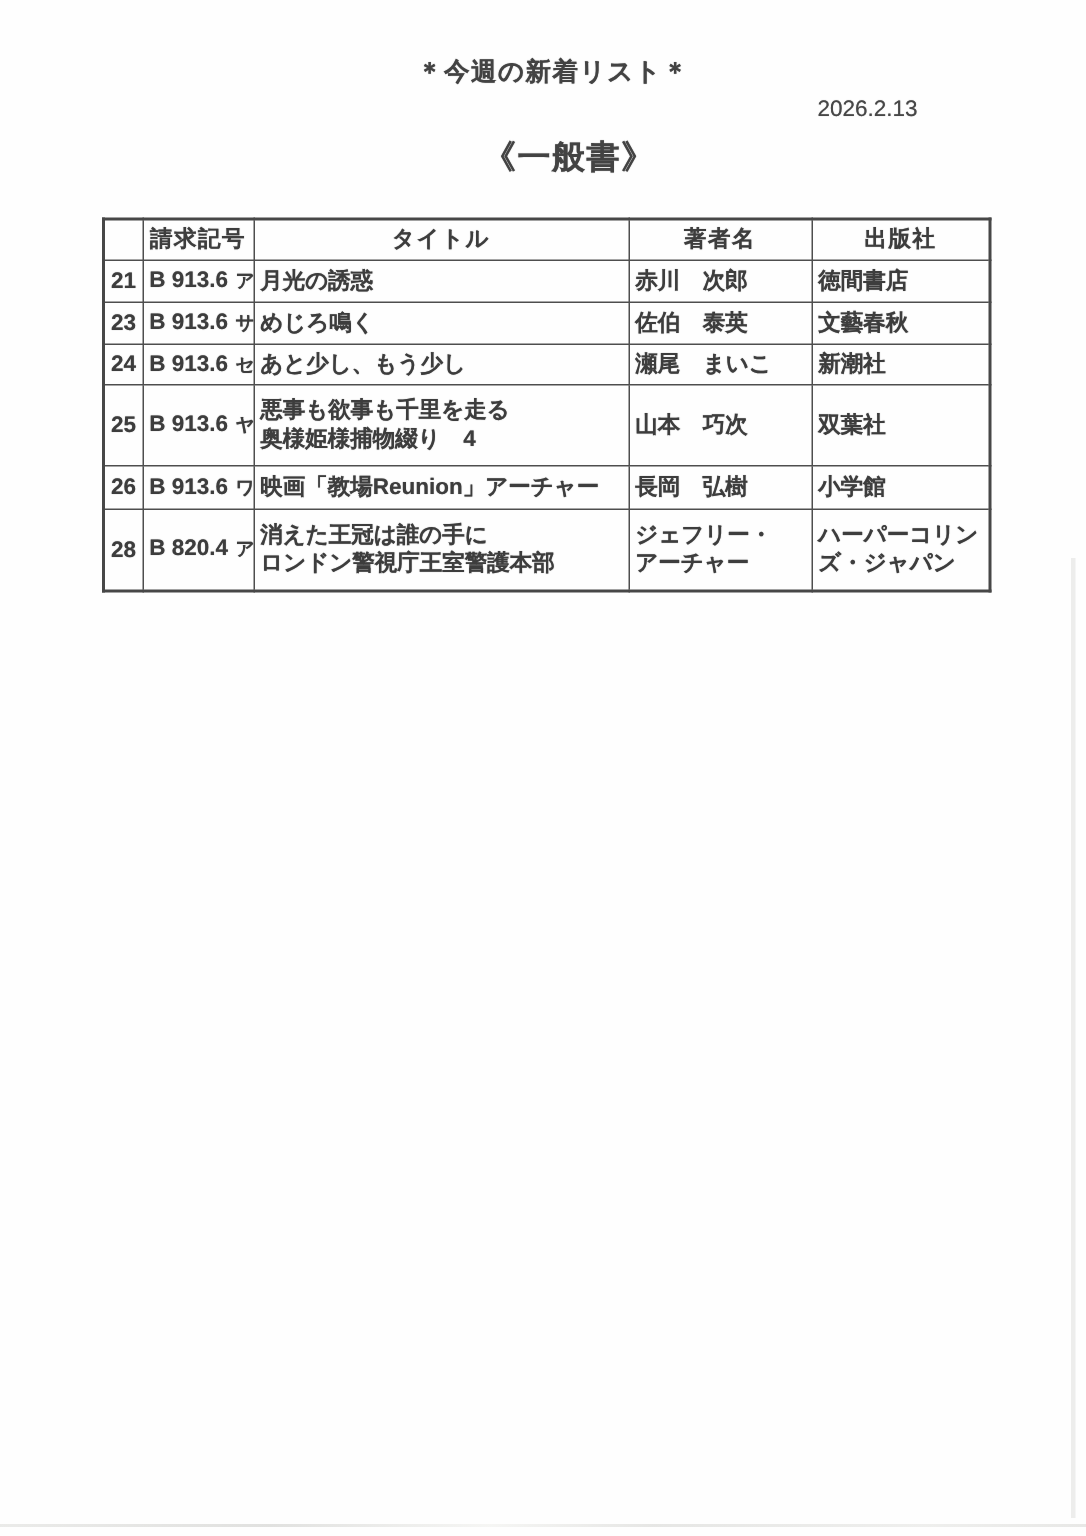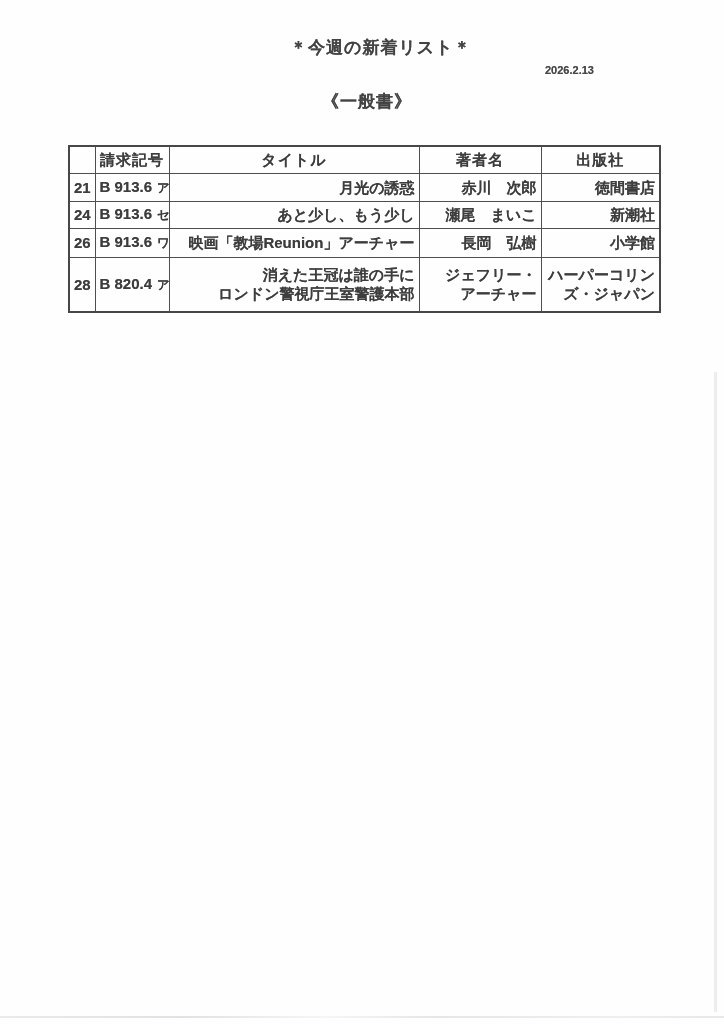--- a/index.html
+++ b/index.html
@@ -15,44 +15,44 @@
     overflow: hidden;
   }
   .scan-page {
     position: absolute;
     inset: 0;
     background: #fefefe;
     color: #3d3d3d;
   }
   .doc-title {
     position: absolute;
-    left: 290px;
+    left: 278px;
     top: 36px;
     font-size: 17px;
     font-weight: bold;
     letter-spacing: 1px;
     color: #434343;
     text-shadow: 0 0 0.6px rgba(70,70,70,0.75);
     white-space: nowrap;
   }
   .doc-date {
     position: absolute;
     left: 545px;
     top: 64px;
-    font-size: 11px;
-    font-weight: bold;
+    font-size: 15px;
+    font-weight: normal;
     color: #474747;
     text-shadow: 0 0 0.5px rgba(70,70,70,0.7);
     white-space: nowrap;
   }
   .doc-section {
     position: absolute;
     left: 322px;
     top: 90px;
-    font-size: 17px;
+    font-size: 22px;
     font-weight: bold;
     letter-spacing: 1px;
     color: #434343;
     text-shadow: 0 0 0.6px rgba(70,70,70,0.75);
     white-space: nowrap;
   }
   table.book-table {
     position: absolute;
     left: 68px;
     top: 145px;
@@ -91,21 +91,21 @@
     padding: 0 1px;
   }
   td.call-cell { padding-left: 4px; }
   td.call-cell .kana {
     font-size: 12.5px;
     margin-left: 5px;
   }
   td.title-cell { padding-left: 7px; }
   td.author-cell { padding-left: 6px; }
   td.pub-cell { padding-left: 6px; }
-  .line { display: block; text-align: right; }
+  .line { display: block; }
   .line:empty { display: none; }
   
   .scan-edge-bottom {
     position: absolute;
     left: 0;
     bottom: 6px;
     width: 100%;
     height: 2px;
     background: linear-gradient(to right,
       #e7e7e5 0%, #dcdcda 25%, #f4f4f2 45%,
@@ -156,35 +156,62 @@
           </td>
         <td class="author-cell">
             <span class="line">赤川　次郎</span>
           </td>
         <td class="pub-cell">
             <span class="line">徳間書店</span>
           </td>
       </tr>
 
 
+      <tr class="r-single">
+        <td class="no-cell">23</td>
+        <td class="call-cell"><span>B 913.6</span><span class="kana">サ</span></td>
+        <td class="title-cell">
+            <span class="line">めじろ鳴く</span>
+          </td>
+        <td class="author-cell">
+            <span class="line">佐伯　泰英</span>
+          </td>
+        <td class="pub-cell">
+            <span class="line">文藝春秋</span>
+          </td>
+      </tr>
 
       <tr class="r-single-b">
         <td class="no-cell">24</td>
         <td class="call-cell"><span>B 913.6</span><span class="kana">セ</span></td>
         <td class="title-cell">
             <span class="line">あと少し、もう少し</span>
           </td>
         <td class="author-cell">
             <span class="line">瀬尾　まいこ</span>
           </td>
         <td class="pub-cell">
             <span class="line">新潮社</span>
           </td>
       </tr>
 
+      <tr class="r-double">
+        <td class="no-cell">25</td>
+        <td class="call-cell"><span>B 913.6</span><span class="kana">ヤ</span></td>
+        <td class="title-cell">
+            <span class="line">悪事も欲事も千里を走る</span>
+            <span class="line">奥様姫様捕物綴り　4</span>
+          </td>
+        <td class="author-cell">
+            <span class="line">山本　巧次</span>
+          </td>
+        <td class="pub-cell">
+            <span class="line">双葉社</span>
+          </td>
+      </tr>
 
       <tr class="r26">
         <td class="no-cell">26</td>
         <td class="call-cell"><span>B 913.6</span><span class="kana">ワ</span></td>
         <td class="title-cell">
             <span class="line">映画「教場Reunion」アーチャー</span>
           </td>
         <td class="author-cell">
             <span class="line">長岡　弘樹</span>
           </td>

